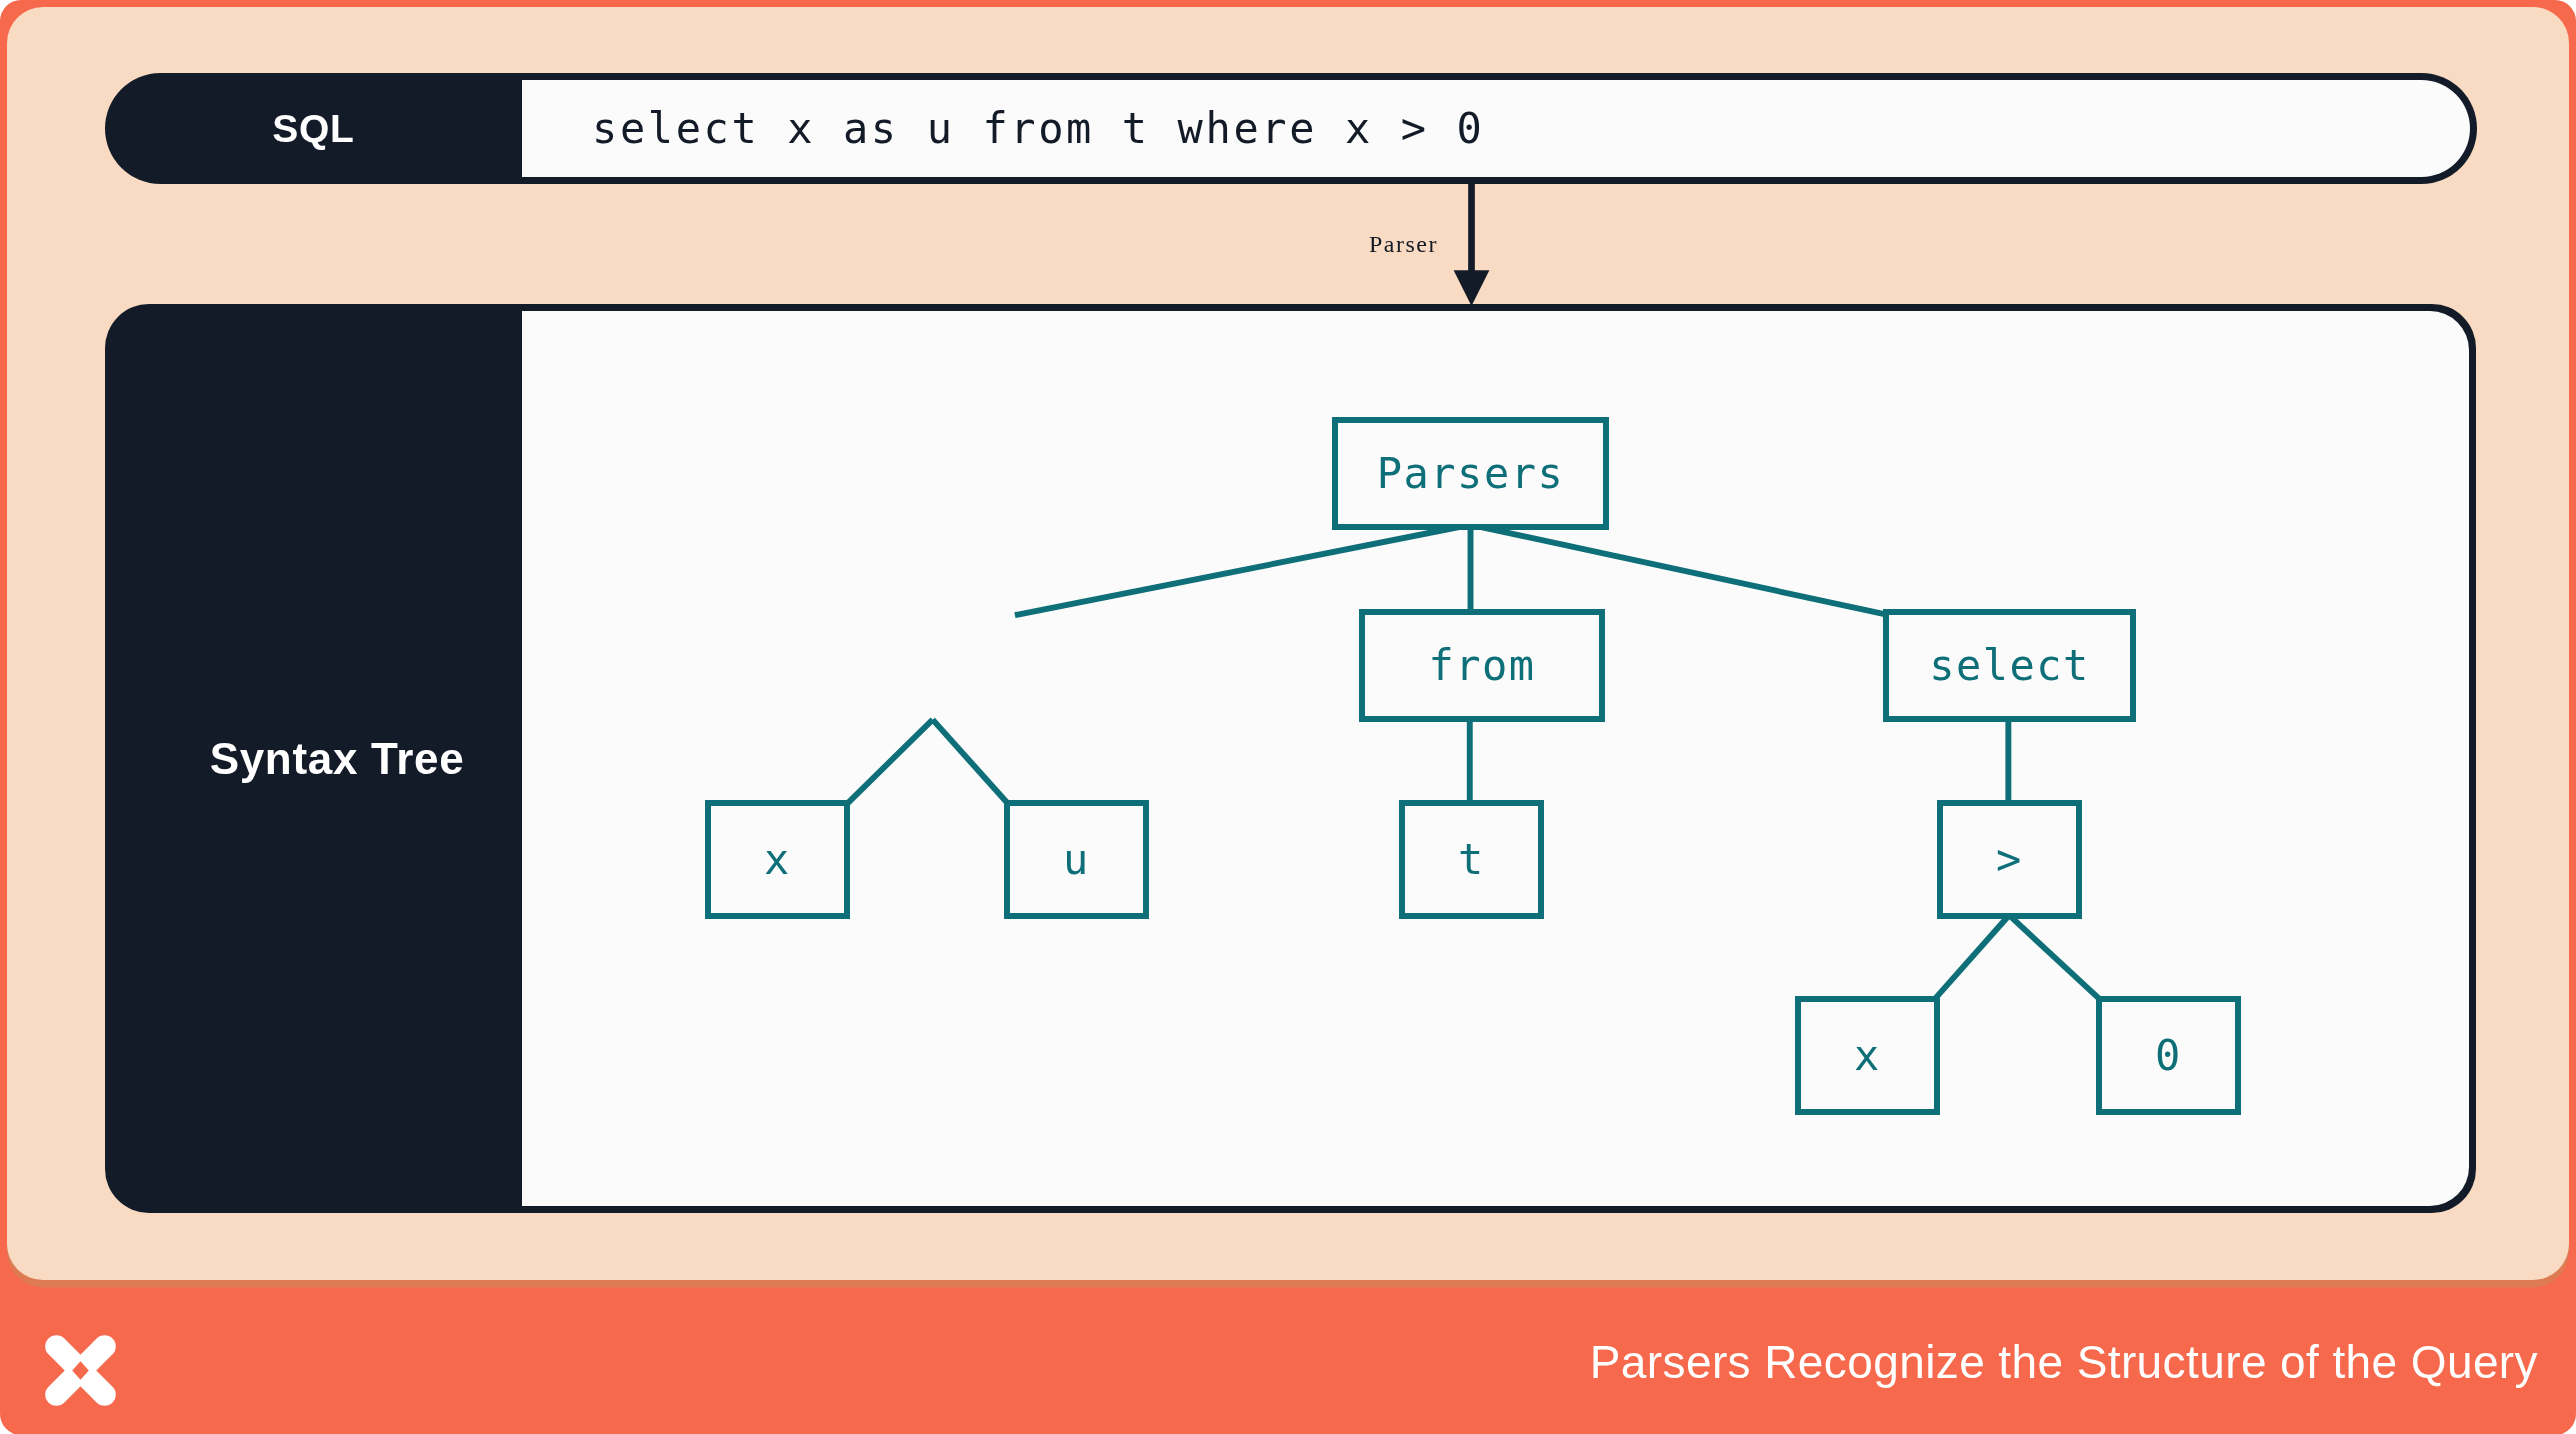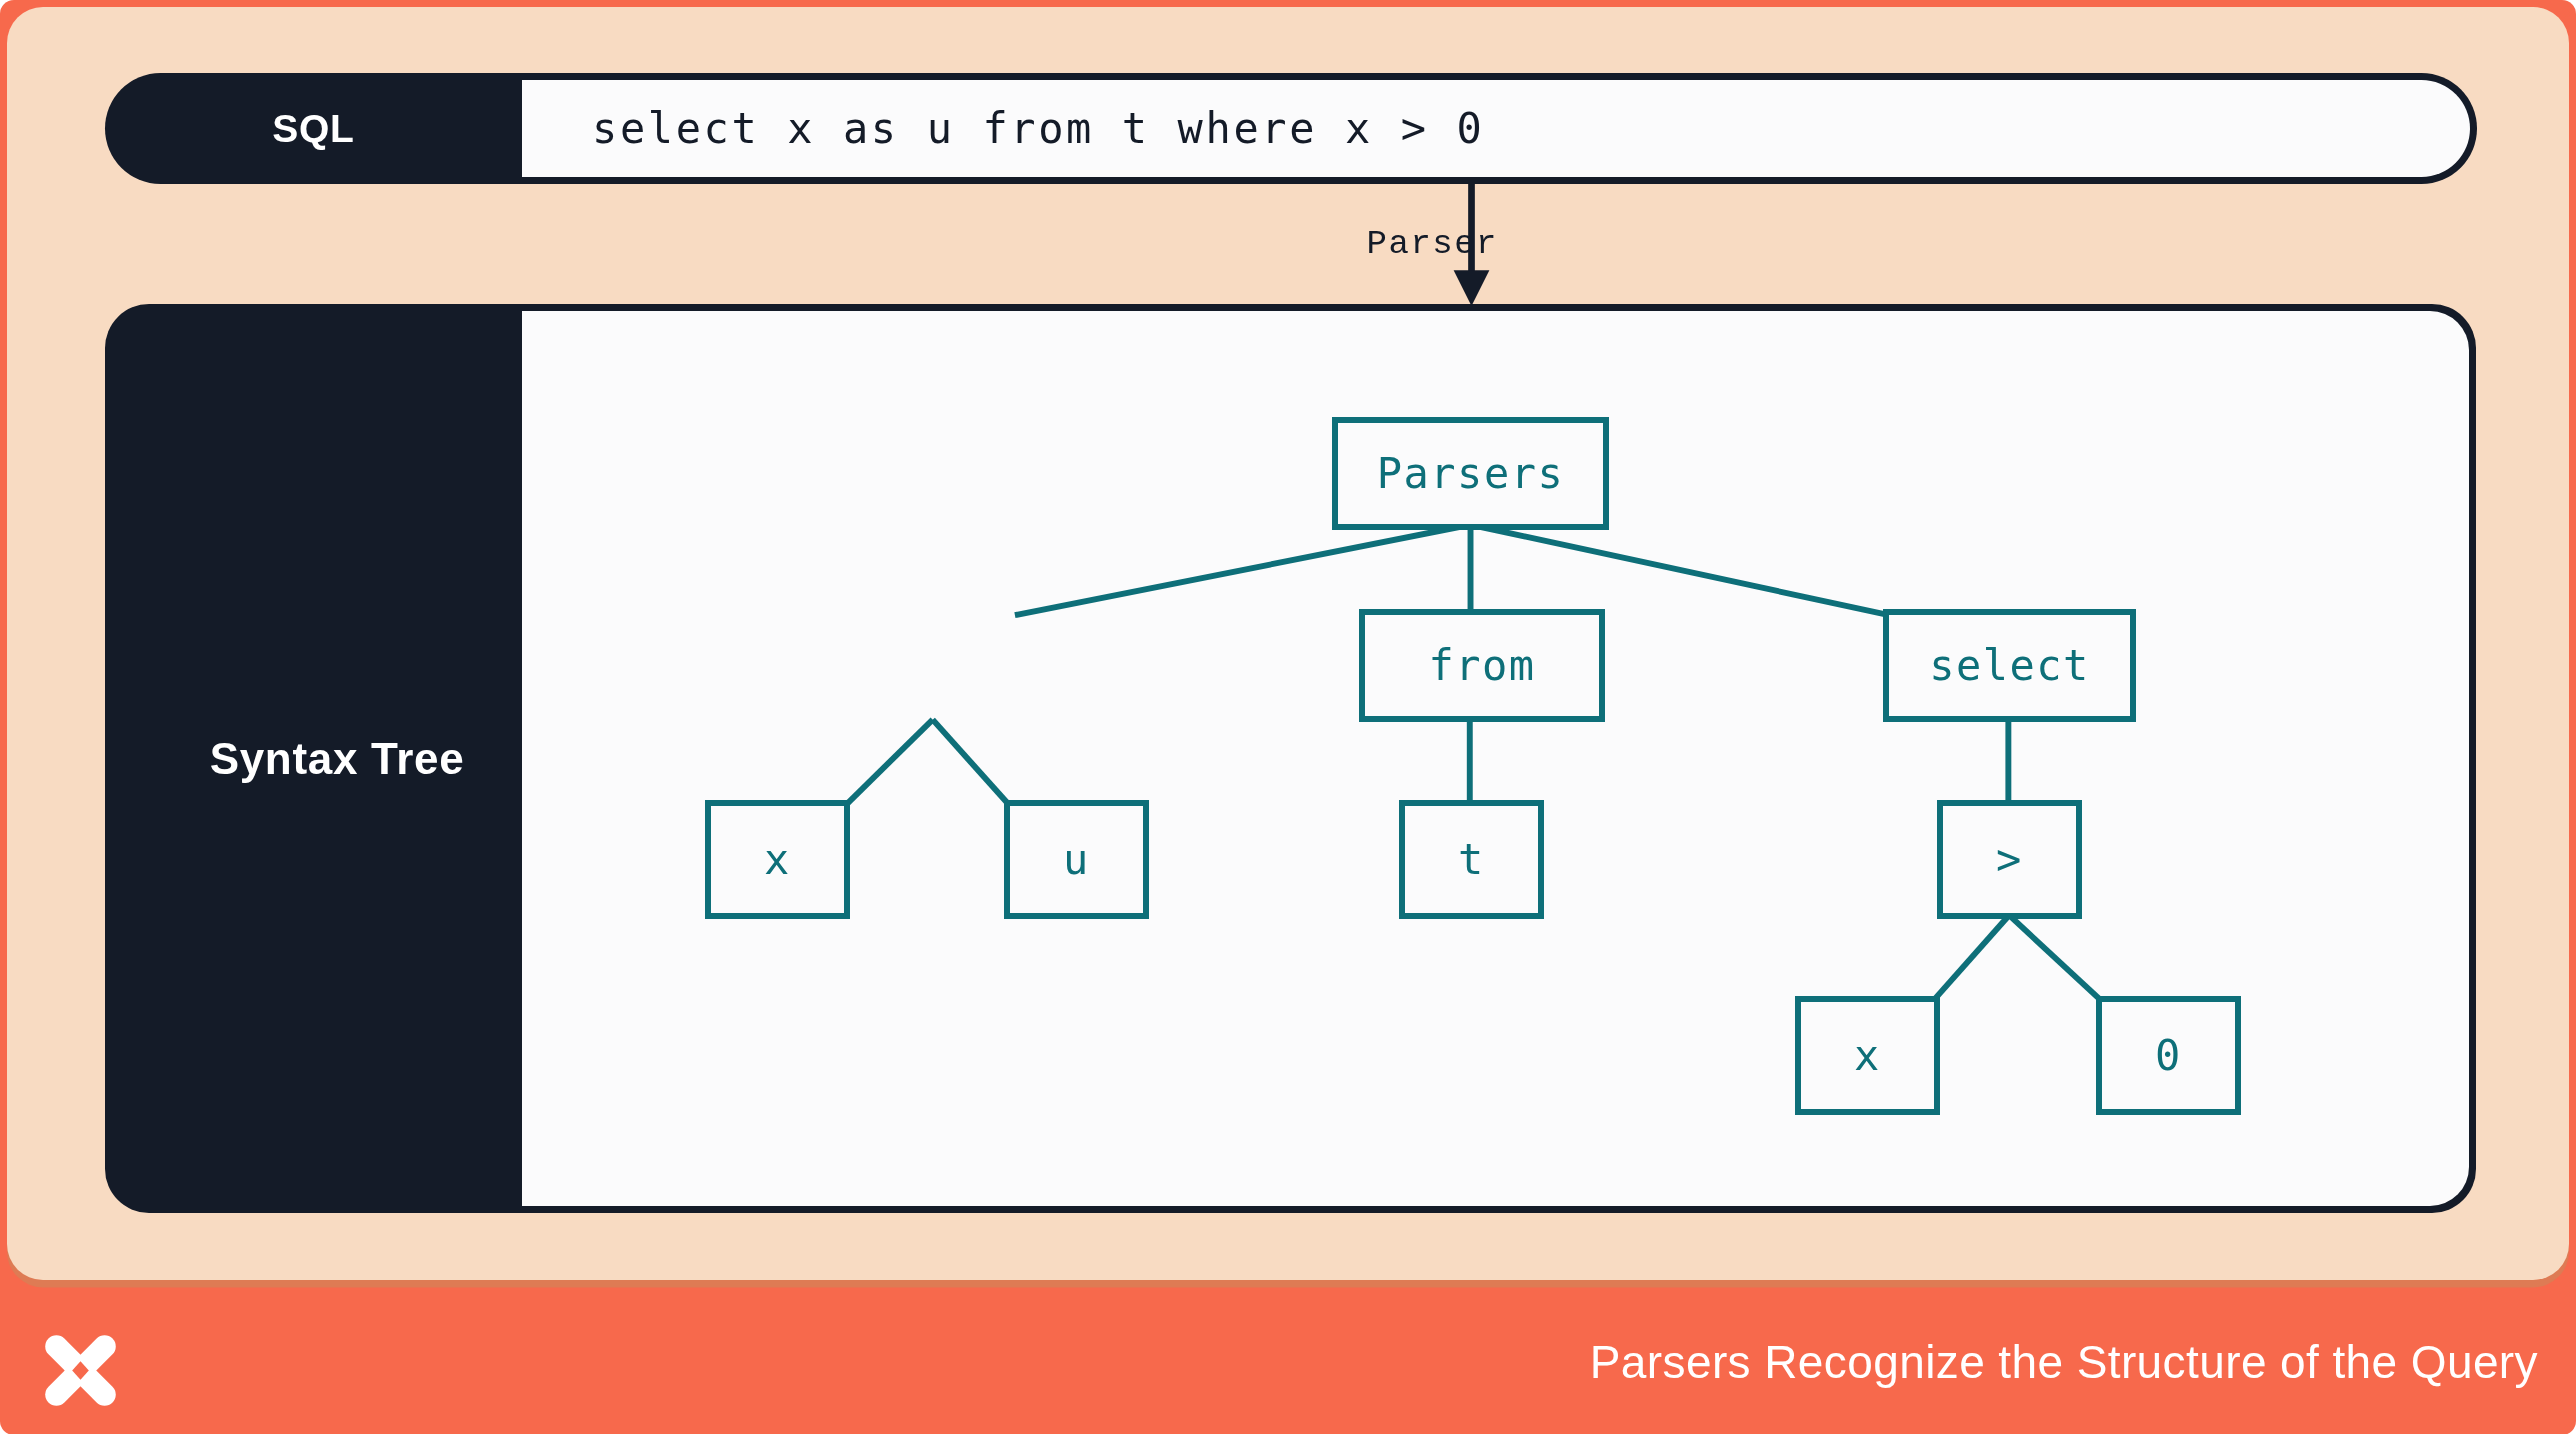--- a/index.html
+++ b/index.html
@@ -12,21 +12,21 @@
   }
   *{margin:0;padding:0;box-sizing:border-box;}
   html,body{background:#ffffff;}
   body{
     width:2576px;height:1435px;position:relative;
     font-family:"Liberation Sans",sans-serif;
   }
   .slide{
     position:absolute;inset:0;
     background:var(--coral);
-    border-radius:14px;
+    border-radius:21px;
     overflow:hidden;
   }
   .peach-panel{
     position:absolute;left:7.4px;top:7.4px;right:7.4px;height:1273px;
     background:var(--peach);
     border-radius:36px;
     box-shadow:0 7.4px 0 var(--coral-shadow);
   }
 
   
@@ -48,24 +48,24 @@
     padding-left:70px;
   }
   .sql-query{
     font-family:"DejaVu Sans Mono",monospace;
     font-size:42px;letter-spacing:2.6px;color:var(--navy);
     white-space:pre;
   }
 
   
   .parser-label{
-    position:absolute;right:1078px;top:222px;height:44px;
+    position:absolute;right:1138px;top:222px;height:44px;
     display:flex;align-items:center;
-    font-family:Liberation Mono, monospace;
-    font-size:34px;color:var(--navy);letter-spacing:1.5px;
+    font-family:Liberation Serif, serif;
+    font-size:24px;color:var(--navy);letter-spacing:1.5px;
   }
   .parser-arrow{
     position:absolute;left:1438px;top:184px;width:67px;height:122px;
   }
 
   
   .tree-box{
     position:absolute;left:105px;top:304px;width:2371px;height:909px;
     background:var(--navy);border-radius:44px;
   }

